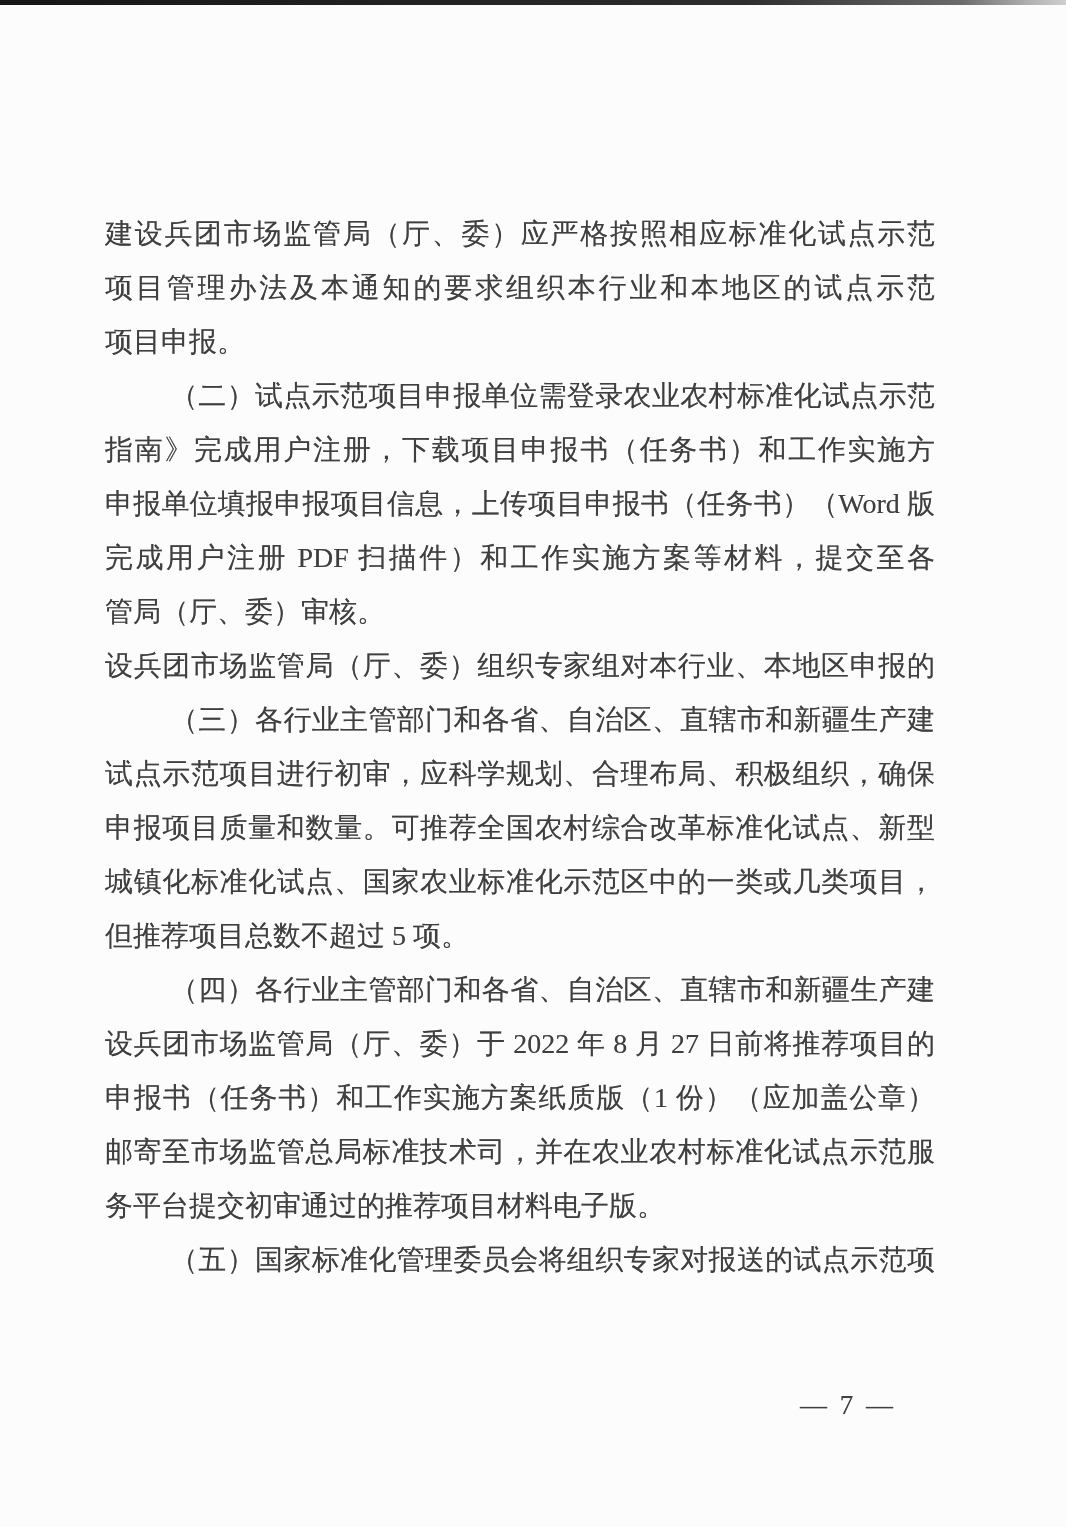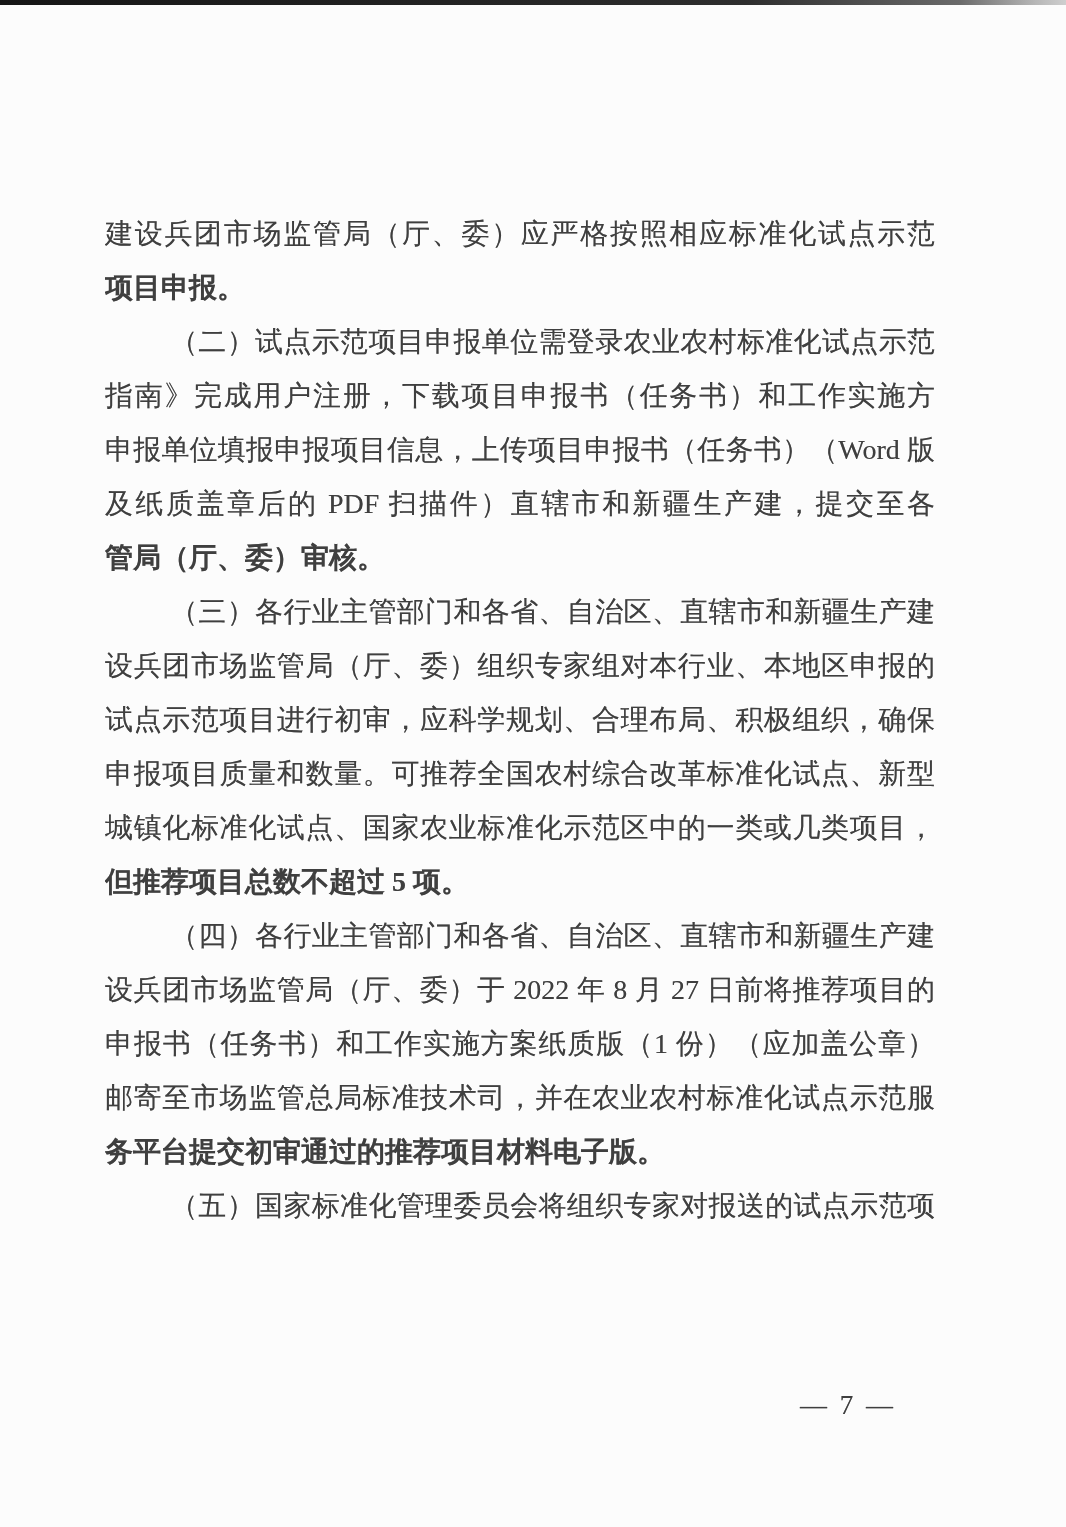--- a/index.html
+++ b/index.html
@@ -39,21 +39,20 @@
     color: var(--text-color, #3f3f3f);
     text-align: justify;
     text-align-last: justify;
     white-space: normal;
     overflow: hidden;
     text-shadow: 0 0 0.5px rgba(70,70,70,0.55);
   }
   .line.nofill {
     text-align: center;
     text-align-last: left;
-    font-weight: bold;
   }
   .line.indent {
     padding-left: 65px;
   }
   .page-number {
     position: absolute;
     left: 800px;
     top: 1390px;
     width: 120px;
     font-size: 27px;
@@ -64,28 +63,29 @@
     text-shadow: 0 0 0.5px rgba(70,70,70,0.55);
   }
 </style>
 </head>
 <body>
 
 <div class="page">
   <div class="scan-edge"></div>
   <div class="textblock">
       <div class="line">建设兵团市场监管局（厅、委）应严格按照相应标准化试点示范</div>
+      <div class="line">项目管理办法及本通知的要求组织本行业和本地区的试点示范</div>
       <div class="line nofill">项目申报。</div>
       <div class="line indent">（二）试点示范项目申报单位需登录农业农村标准化试点示范</div>
       <div class="line">指南》完成用户注册，下载项目申报书（任务书）和工作实施方案。</div>
       <div class="line">申报单位填报申报项目信息，上传项目申报书（任务书）（Word 版</div>
-      <div class="line">及纸质盖章后的 PDF 扫描件）直辖市和新疆生产建，提交至各</div>
+      <div class="line">完成用户注册 PDF 扫描件）和工作实施方案等材料，提交至各</div>
       <div class="line nofill">管局（厅、委）审核。</div>
+      <div class="line">设兵团市场监管局（厅、委）组织专家组对本行业、本地区申报的</div>
       <div class="line indent">（三）各行业主管部门和各省、自治区、直辖市和新疆生产建</div>
-      <div class="line">设兵团市场监管局（厅、委）组织专家组对本行业、本地区申报的</div>
       <div class="line">试点示范项目进行初审，应科学规划、合理布局、积极组织，确保</div>
       <div class="line">申报项目质量和数量。可推荐全国农村综合改革标准化试点、新型</div>
       <div class="line">城镇化标准化试点、国家农业标准化示范区中的一类或几类项目，</div>
       <div class="line nofill">但推荐项目总数不超过 5 项。</div>
       <div class="line indent">（四）各行业主管部门和各省、自治区、直辖市和新疆生产建</div>
       <div class="line">设兵团市场监管局（厅、委）于 2022 年 8 月 27 日前将推荐项目的</div>
       <div class="line">申报书（任务书）和工作实施方案纸质版（1 份）（应加盖公章）</div>
       <div class="line">邮寄至市场监管总局标准技术司，并在农业农村标准化试点示范服</div>
       <div class="line nofill">务平台提交初审通过的推荐项目材料电子版。</div>
       <div class="line indent">（五）国家标准化管理委员会将组织专家对报送的试点示范项</div>

